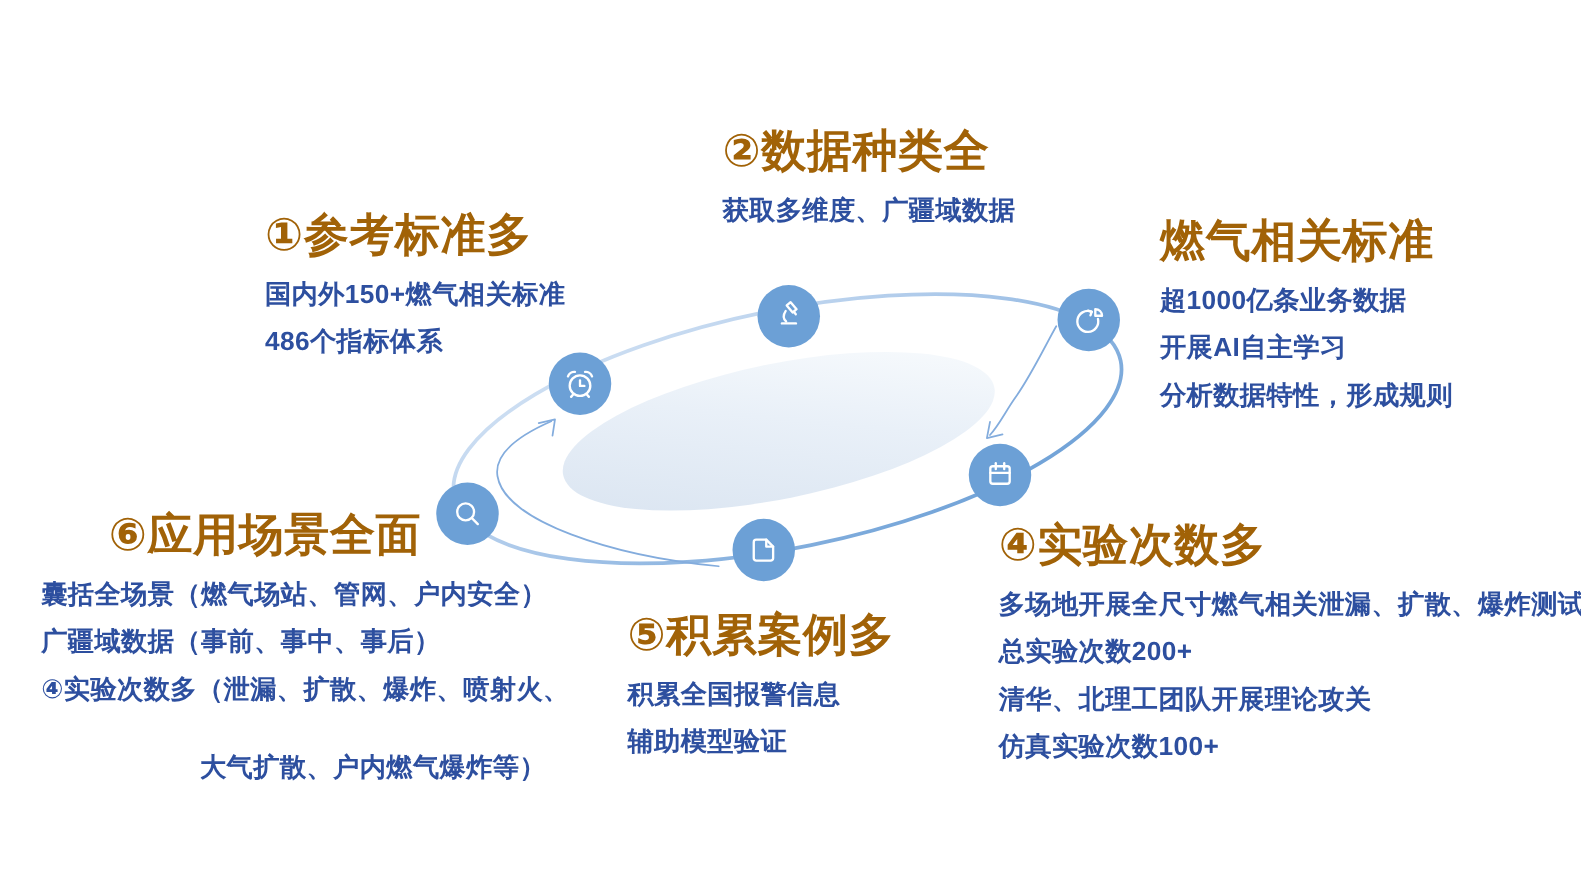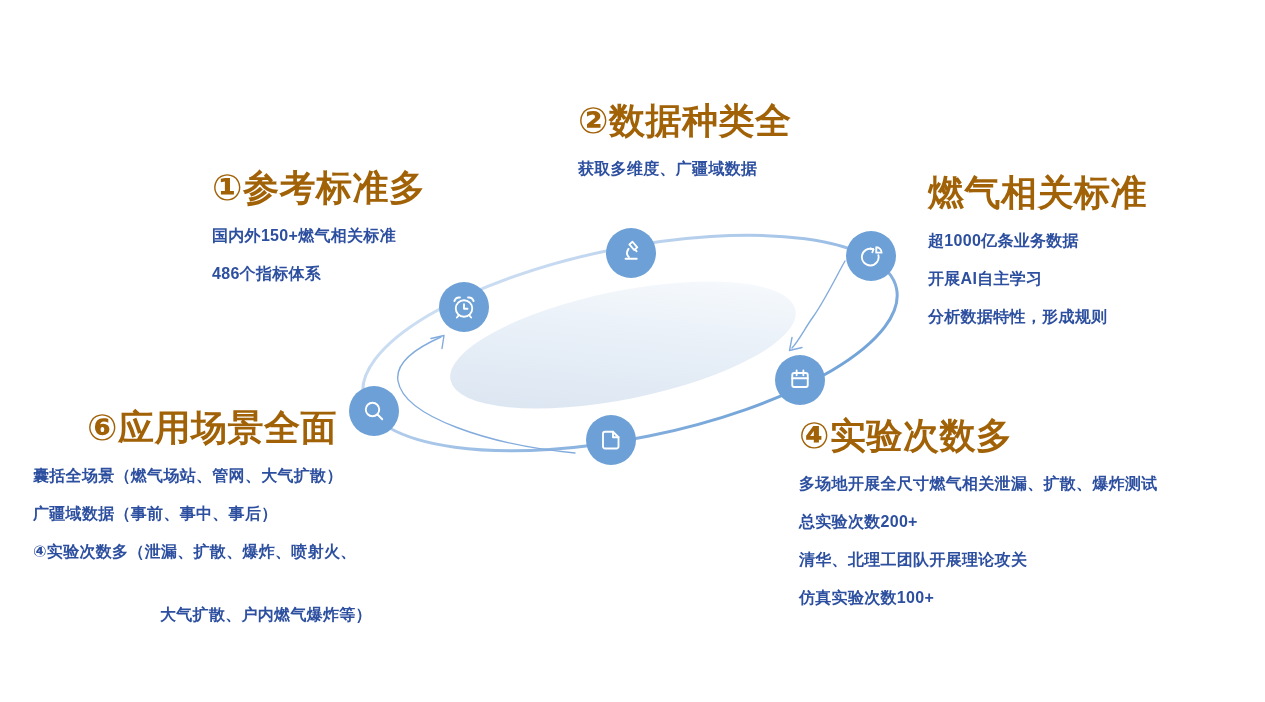--- a/index.html
+++ b/index.html
@@ -17,21 +17,21 @@
   }
   .badge svg{width:30px;height:30px;}
   .badge svg *{stroke:#ffffff;fill:none;stroke-width:1.5;stroke-linecap:round;stroke-linejoin:round;}
   .feature{position:absolute;white-space:nowrap;}
   .feature h2{
     margin:0 0 18px 0;
     font-size:36px;line-height:34px;font-weight:700;
     color:#a16207;letter-spacing:0.5px;
   }
   .feature .line{
-    font-size:16px;line-height:25px;font-weight:700;
+    font-size:21px;line-height:25px;font-weight:700;
     color:#2D4F9F;margin-bottom:13px;letter-spacing:0.3px;
   }
   .f1{left:212px;top:171px;}
   .f2{left:578px;top:104px;}
   .f3{left:928px;top:176px;}
   .f4{left:799px;top:419px;}
   .f5{left:502px;top:491px;}
   .f6{left:33px;top:411px;}
   .f6 h2{margin-left:54px;}
   .f6 .indent{margin-left:127px;margin-top:38px;}
@@ -145,22 +145,27 @@
   </section>
 
   <section class="feature f4">
     <h2>④实验次数多</h2>
     <div class="line">多场地开展全尺寸燃气相关泄漏、扩散、爆炸测试</div>
     <div class="line">总实验次数200+</div>
     <div class="line">清华、北理工团队开展理论攻关</div>
     <div class="line">仿真实验次数100+</div>
   </section>
 
+  <section class="feature f5">
+    <h2>⑤积累案例多</h2>
+    <div class="line">积累全国报警信息</div>
+    <div class="line">辅助模型验证</div>
+  </section>
 
   <section class="feature f6">
     <h2>⑥应用场景全面</h2>
-    <div class="line">囊括全场景（燃气场站、管网、大气扩散）</div>
+    <div class="line">囊括全场景（燃气场站、管网、户内安全）</div>
     <div class="line">广疆域数据（事前、事中、事后）</div>
     <div class="line">④实验次数多（泄漏、扩散、爆炸、喷射火、</div>
     <div class="line indent">大气扩散、户内燃气爆炸等）</div>
   </section>
 
 </div>
 
 </body></html>

